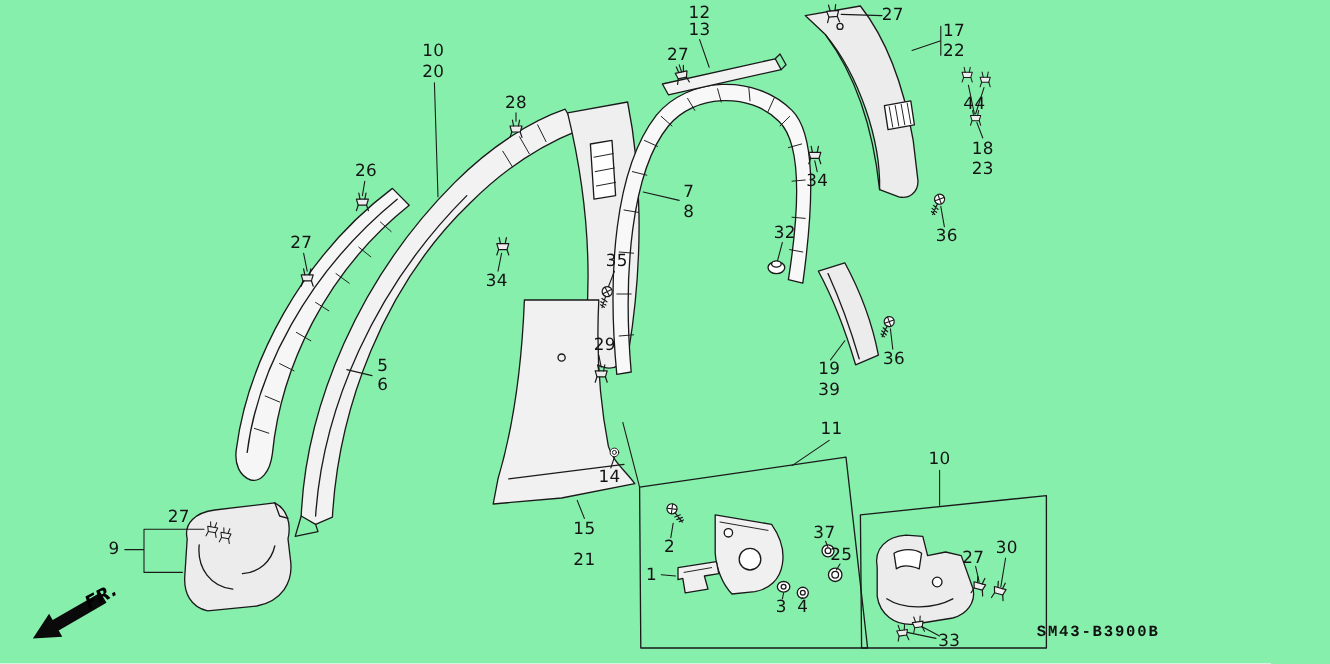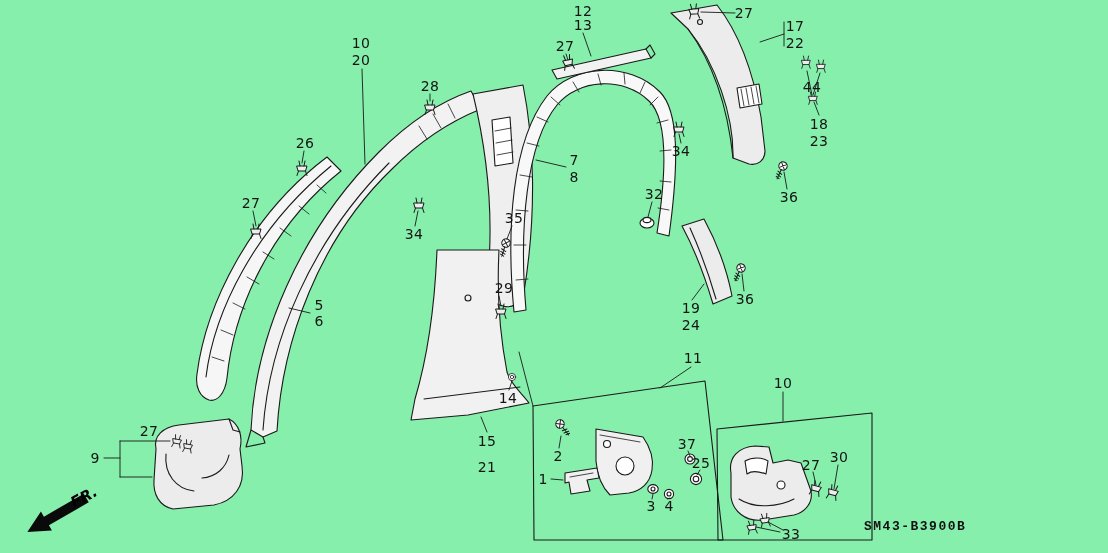--- a/index.html
+++ b/index.html
@@ -245,21 +245,21 @@
 <div class="callout" style="left:681px;top:151px">34</div>
 <div class="callout" style="left:654px;top:194px">32</div>
 <div class="callout" style="left:789px;top:197px">36</div>
 <div class="callout" style="left:251px;top:203px">27</div>
 <div class="callout" style="left:514px;top:218px">35</div>
 <div class="callout" style="left:414px;top:234px">34</div>
 <div class="callout" style="left:504px;top:288px">29</div>
 <div class="callout" style="left:319px;top:305px">5</div>
 <div class="callout" style="left:319px;top:321px">6</div>
 <div class="callout" style="left:691px;top:308px">19</div>
-<div class="callout" style="left:691px;top:325px">24</div>
+<div class="callout" style="left:691px;top:325px">39</div>
 <div class="callout" style="left:745px;top:299px">36</div>
 <div class="callout" style="left:693px;top:358px">11</div>
 <div class="callout" style="left:783px;top:383px">10</div>
 <div class="callout" style="left:508px;top:398px">14</div>
 <div class="callout" style="left:487px;top:441px">15</div>
 <div class="callout" style="left:487px;top:467px">21</div>
 <div class="callout" style="left:149px;top:431px">27</div>
 <div class="callout" style="left:95px;top:458px">9</div>
 <div class="callout" style="left:558px;top:456px">2</div>
 <div class="callout" style="left:687px;top:444px">37</div>

